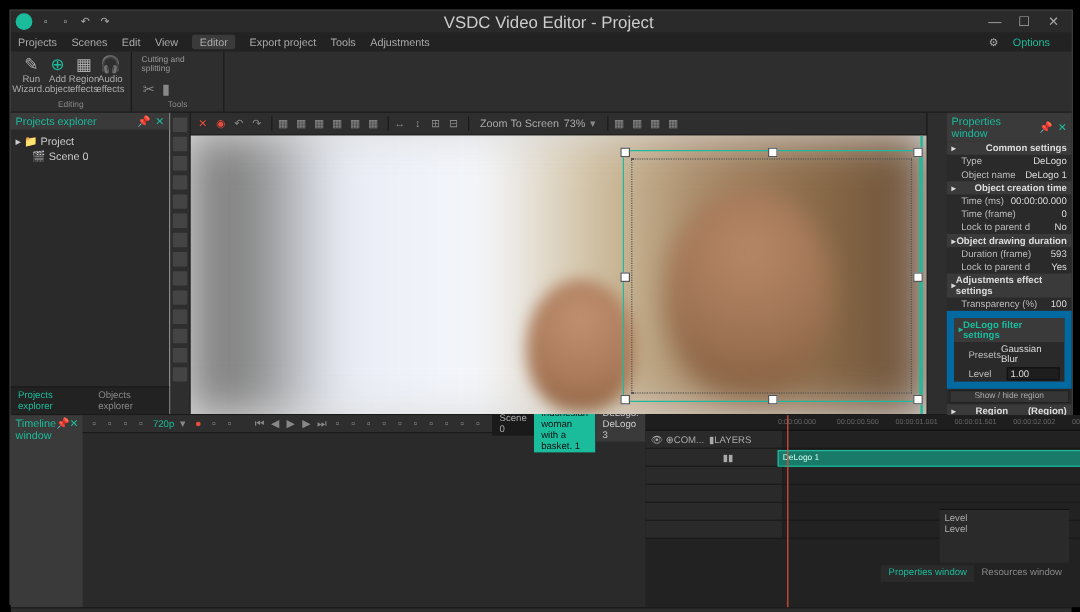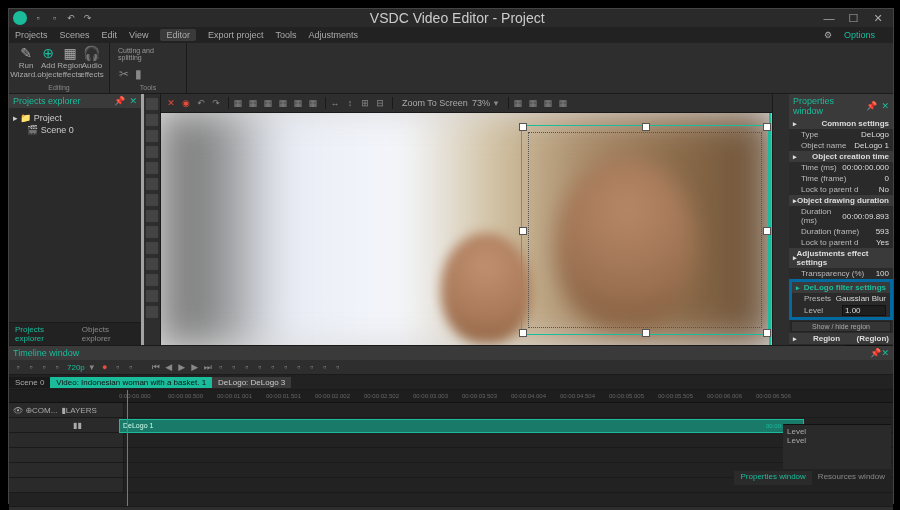--- a/index.html
+++ b/index.html
@@ -15,21 +15,21 @@
 .menubar .spacer{flex:1}
 .menubar .options{color:#1abc9c}
 .ribbon{height:50px;background:#2e2e2e;border-bottom:1px solid #1a1a1a;display:flex}
 .rgrp{border-right:1px solid #1a1a1a;padding:2px 6px;display:flex;flex-direction:column;justify-content:space-between}
 .rgrp .icons{display:flex;align-items:center}
 .ricon{width:22px;text-align:center;font-size:8px;color:#aaa;display:flex;flex-direction:column;align-items:center}
 .ricon .glyph{font-size:14px;color:#aaa;height:16px}
 .ricon.grn .glyph{color:#1abc9c}
 .rgrp .lbl{font-size:7px;color:#888;text-align:center}
 .body{display:flex;height:251px}
-.leftpanel{width:132px;background:#2a2a2a;border-right:3px solid #a3a3a3;display:flex;flex-direction:column}
+.leftpanel{width:132px;background:#2a2a2a;border-right:1px solid #a3a3a3;display:flex;flex-direction:column}
 .phead{background:#3a3a3a;color:#1abc9c;font-size:9px;padding:2px 4px;display:flex;align-items:center}
 .phead .pin{margin-left:auto;color:#888;margin-right:4px}
 .tree{padding:4px;font-size:9px;color:#ccc;flex:1}
 .tree .node{padding:1px 0}
 .tree .child{padding-left:14px}
 .tabs2{display:flex;font-size:8px;background:#222;border-top:1px solid #1a1a1a}
 .tabs2 span{padding:2px 6px;color:#888}
 .tabs2 span.active{color:#1abc9c}
 .vtoolbar{width:16px;background:#2e2e2e;display:flex;flex-direction:column;align-items:center;padding-top:4px;border-right:1px solid #1a1a1a}
 .vtoolbar span{width:12px;height:12px;margin-bottom:4px;background:#444;border-radius:1px}
@@ -52,22 +52,22 @@
 .guideline{position:absolute;top:0;height:240px;border-left:2px solid #1abc9c}
 .rtoolbar{width:16px;background:#2e2e2e;border-left:1px solid #1a1a1a}
 .rightpanel{width:104px;background:#2a2a2a;display:flex;flex-direction:column;font-size:8px}
 .prow{display:flex;padding:1px 4px;color:#bbb;justify-content:space-between;align-items:center}
 .prow.head{background:#3a3a3a;color:#ddd;font-weight:bold}
 .prow.head::before{content:"▸ ";font-size:7px}
 .prow.child{padding-left:12px}
 .prow .val{color:#ddd}
 .prow .val.inp{background:#1e1e1e;padding:0 2px;min-width:38px;border:1px solid #111}
 .pbtn{background:#353535;text-align:center;padding:1px 0;color:#aaa;margin:1px 2px;border:1px solid #222;font-size:7px}
-.hl{border:3px solid #0369a1}
-.timeline{background:#2a2a2a;border-top:1px solid #1a1a1a;height:160px;display:flex;flex-direction:column}
+.hl{border:6px solid #0369a1}
+.timeline{background:#2a2a2a;border-top:1px solid #1a1a1a;height:160px;display:flex;flex-direction:row}
 .tlhead{background:#3a3a3a;color:#1abc9c;font-size:9px;padding:2px 4px;display:flex}
 .tlhead .pin{margin-left:auto;color:#888}
 .tltools{height:14px;background:#2e2e2e;display:flex;align-items:center;padding:0 4px;border-bottom:1px solid #1a1a1a}
 .tltools .ti{width:10px;height:10px;margin-right:3px;display:inline-block;color:#888;font-size:9px;text-align:center;line-height:10px}
 .tltools .reslbl{color:#1abc9c;font-size:8px;margin:0 2px}
 .tltabs{height:14px;background:#222;display:flex;align-items:center;font-size:8px;border-bottom:1px solid #1a1a1a}
 .tltabs span{padding:1px 6px}
 .tltabs .t0{background:#1a1a1a;color:#aaa}
 .tltabs .t1{background:#1abc9c;color:#111}
 .tltabs .t2{background:#3a3a3a;color:#ccc}
@@ -255,24 +255,20 @@
       <div class="prow child">
           <span>Time (frame)</span>
           <span class="val">0</span>
         </div>
       <div class="prow child">
           <span>Lock to parent d</span>
           <span class="val">No</span>
         </div>
       <div class="prow head">Object drawing duration</div>
       <div class="prow child">
-          <span>Duration (ms)</span>
-          <span class="val">00:00:09.893</span>
-        </div>
-      <div class="prow child">
           <span>Duration (frame)</span>
           <span class="val">593</span>
         </div>
       <div class="prow child">
           <span>Lock to parent d</span>
           <span class="val">Yes</span>
         </div>
       <div class="prow head">Adjustments effect settings</div>
       <div class="prow child">
           <span>Transparency (%)</span>

